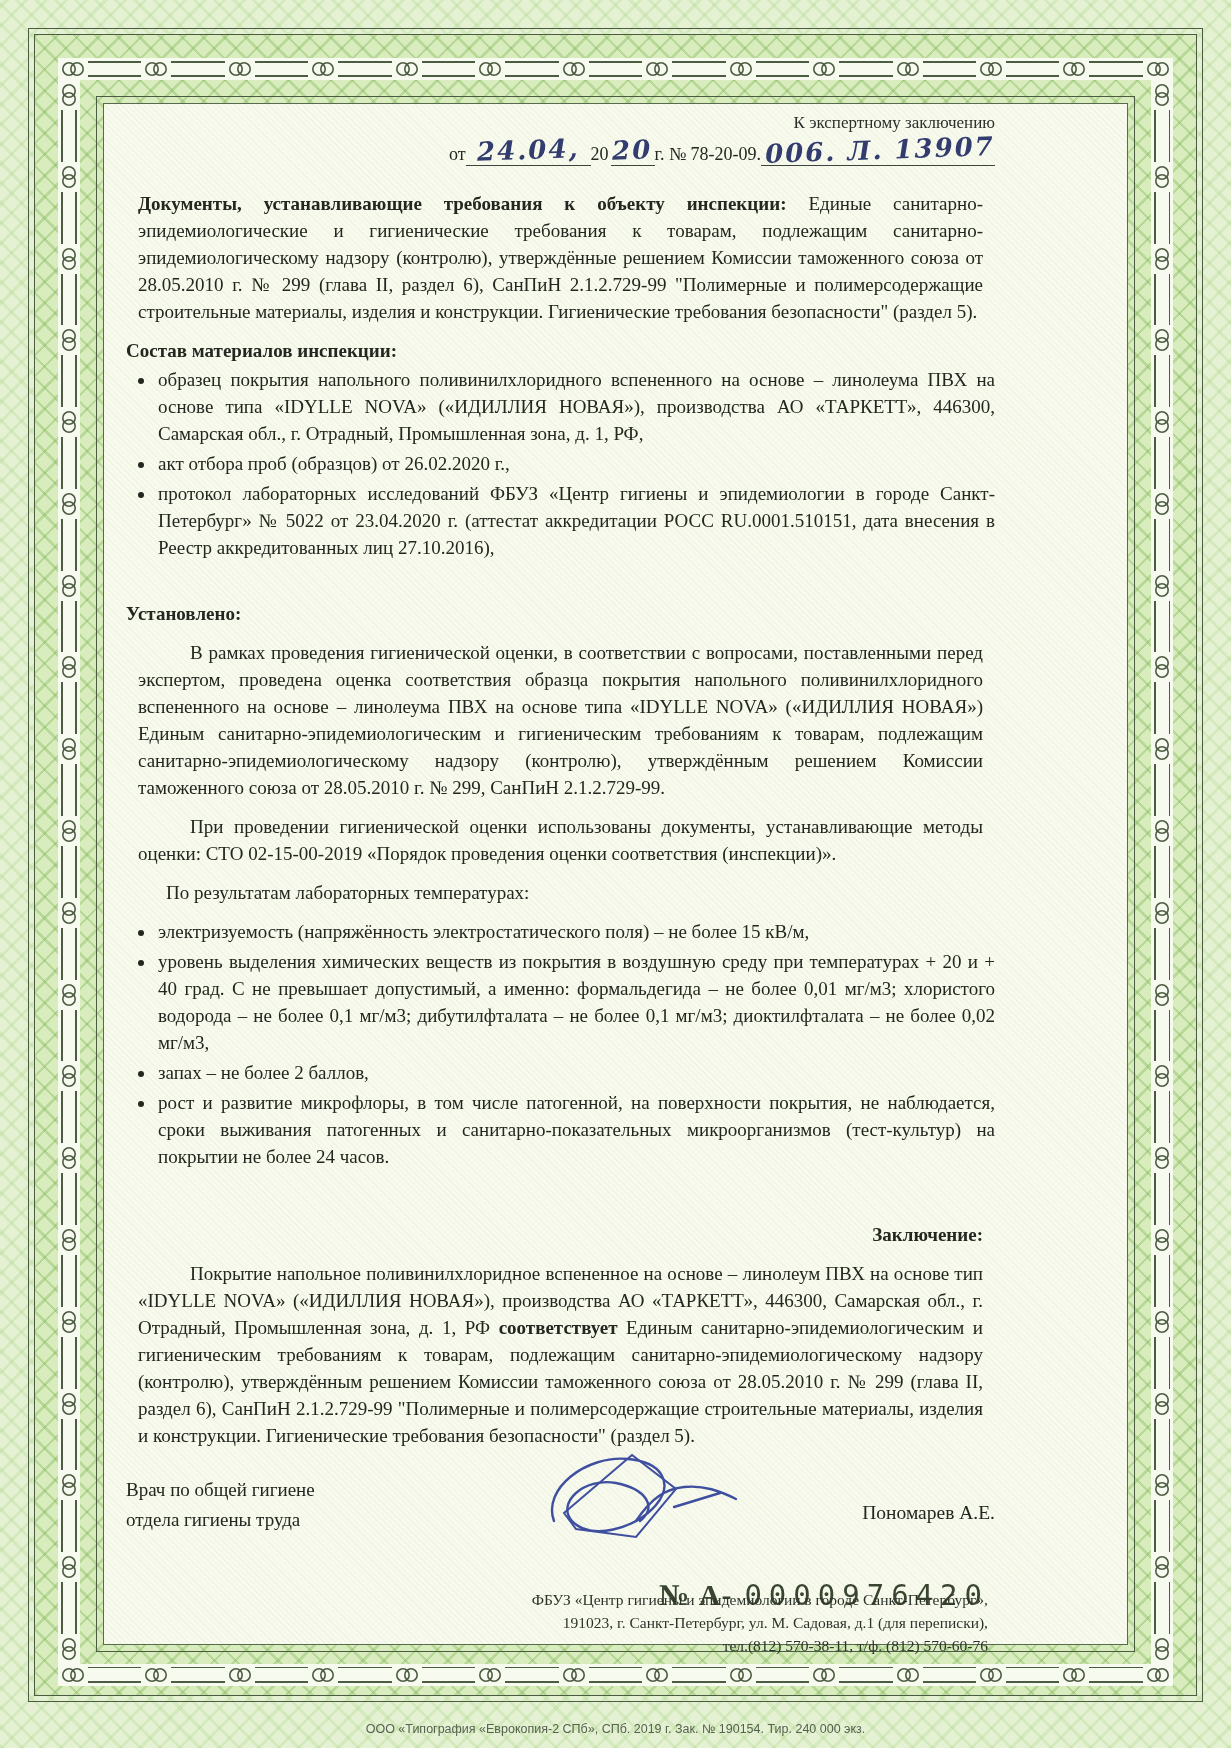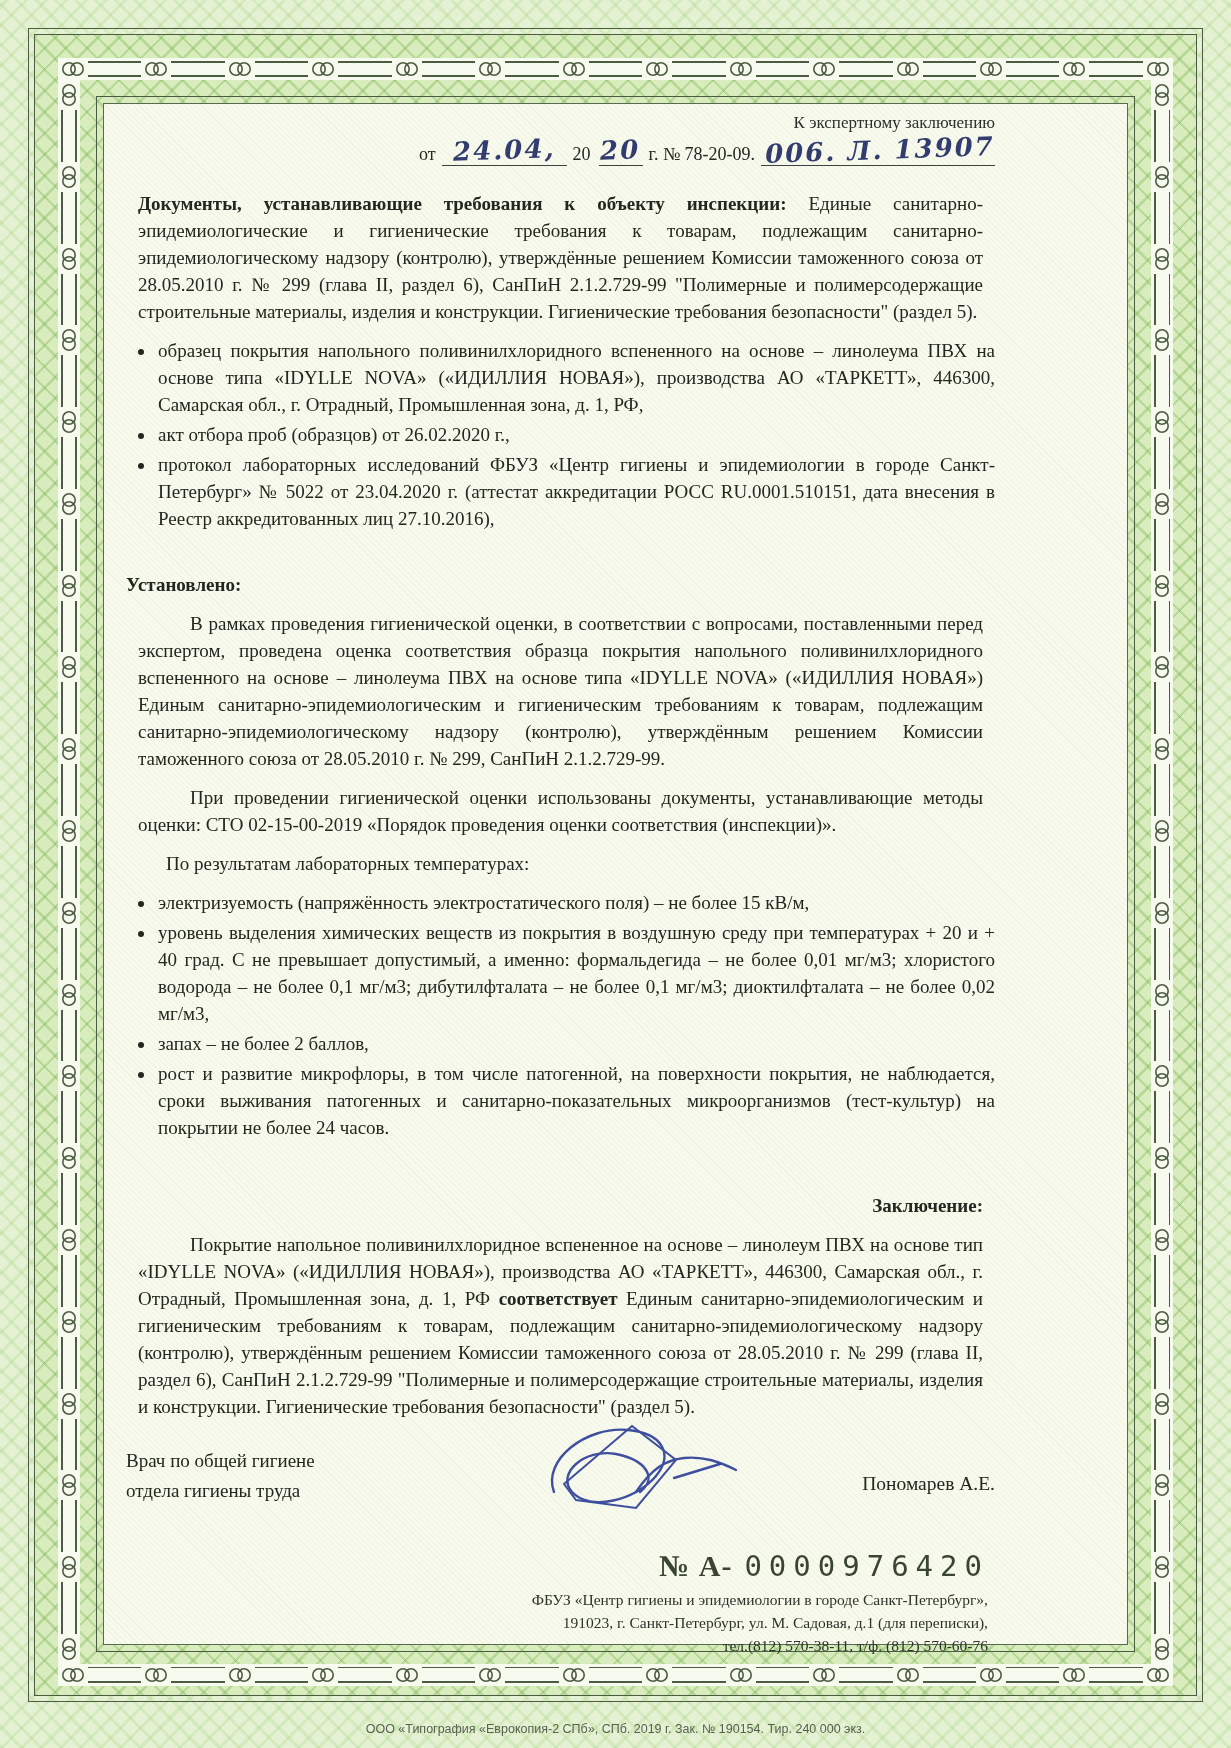--- a/index.html
+++ b/index.html
@@ -26,21 +26,21 @@
   .knot-left{left:58px;}
   .knot-right{right:58px;}
   .knot{display:block;background:#f7faee;line-height:0;}
   .line-c{position:absolute;left:96px;right:96px;top:96px;bottom:96px;border:1px solid #4c5c42;}
   
   .content{position:absolute;left:103px;right:103px;top:103px;bottom:103px;border:1px solid #5a6a4e;
     background-color:#f8faee;
     background-image:repeating-linear-gradient(45deg, rgba(176,199,150,.12) 0 1px, rgba(255,255,255,0) 1px 4px);}
   .text-col{margin:8px 132px 0 22px;color:#22271f;font-size:19px;line-height:27px;text-align:justify;}
   .ref-caption{text-align:right;font-size:17px;line-height:22px;color:#2a2f29;}
-  .ref-line{display:flex;align-items:flex-end;justify-content:flex-end;gap:6px;font-size:18px;margin-top:6px;line-height:24px;}
+  .ref-line{display:flex;align-items:flex-end;justify-content:flex-end;font-size:18px;margin-top:6px;line-height:24px;}
   .underfield{border-bottom:1.5px solid #3c443e;}
   .hand{font-style:italic;font-weight:700;color:#333c6e;font-family:"DejaVu Serif",serif;
     font-size:26px;line-height:20px;letter-spacing:2px;transform:rotate(-2deg);display:inline-block;}
   .date-field{min-width:125px;text-align:center;}
   .year-field{min-width:44px;text-align:center;margin-left:2px;}
   .num-field{min-width:228px;text-align:left;padding-left:4px;}
   .para{margin:12px;}
   .para.first{margin-top:24px;}
   .lead-bold{font-weight:700;}
   .sec-head{font-weight:700;margin:0;}
@@ -497,20 +497,21 @@
         <span>от</span>
         <span class="underfield date-field"><span class="hand">24.04,</span></span>
         <span>20</span>
         <span class="underfield year-field"><span class="hand">20</span></span>
         <span>г. № 78-20-09.</span>
         <span class="underfield num-field"><span class="hand">006. Л. 13907</span></span>
       </div>
 
       <p class="para first"><span class="lead-bold">Документы, устанавливающие требования к объекту инспекции:</span><span> Единые санитарно-эпидемиологические и гигиенические требования к товарам, подлежащим санитарно-эпидемиологическому надзору (контролю), утверждённые решением Комиссии таможенного союза от 28.05.2010 г. № 299 (глава II, раздел 6), СанПиН 2.1.2.729-99 "Полимерные и полимерсодержащие строительные материалы, изделия и конструкции. Гигиенические требования безопасности" (раздел 5).</span></p>
 
+      <p class="sec-head">Состав материалов инспекции:</p>
       <ul class="doc-list">
 
       <li>образец покрытия напольного поливинилхлоридного вспененного на основе – линолеума ПВХ на основе типа «IDYLLE NOVA» («ИДИЛЛИЯ НОВАЯ»), производства АО «ТАРКЕТТ», 446300, Самарская обл., г. Отрадный, Промышленная зона, д. 1, РФ,</li>
           <li>акт отбора проб (образцов) от 26.02.2020 г.,</li>
           <li>протокол лабораторных исследований ФБУЗ «Центр гигиены и эпидемиологии в городе Санкт-Петербург» № 5022 от 23.04.2020 г. (аттестат аккредитации РОСС RU.0001.510151, дата внесения в Реестр аккредитованных лиц 27.10.2016),</li>
         </ul>
 
       <div class="gap-lg"></div>
 
       <p class="sec-head">Установлено:</p>

